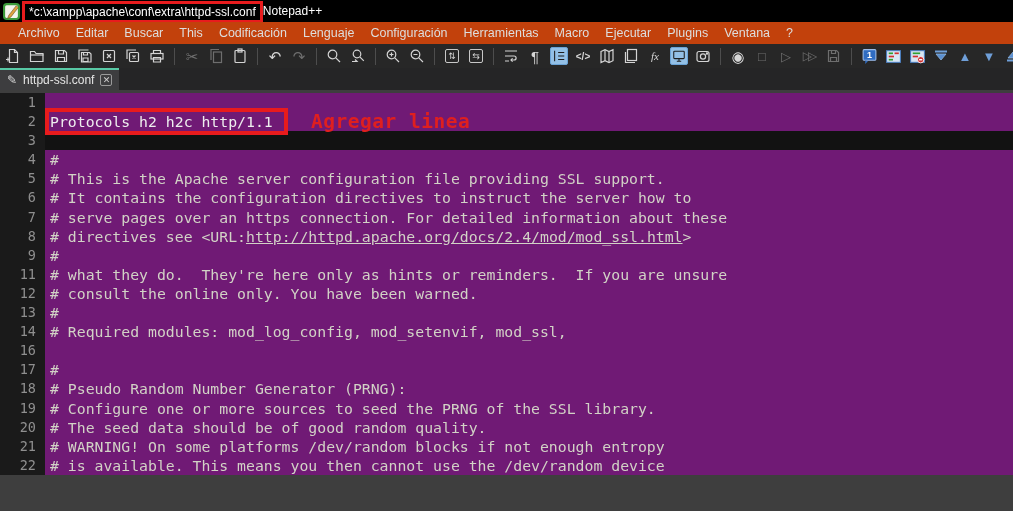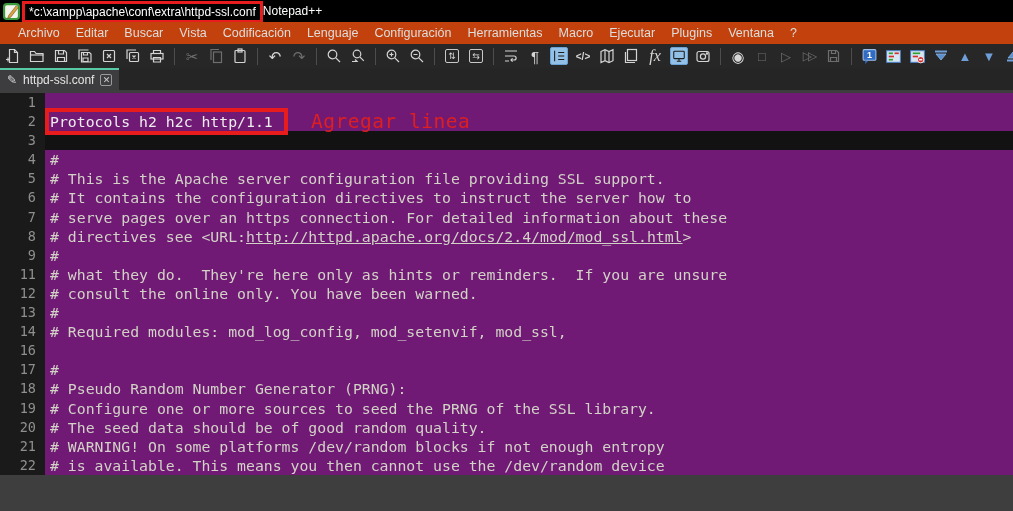--- a/index.html
+++ b/index.html
@@ -24,40 +24,40 @@
   .ti { width:18px; height:18px; display:flex; align-items:center; justify-content:center; color:#d6d6d6; flex:0 0 auto; font-size:14px; }
   .ti svg { stroke:#d4d4d4; fill:none; stroke-width:1.2; }
   .ti.dim { color:#6e6e6e; }
   .ti.dim svg { stroke:#6e6e6e; }
   .ti.active { background:#93c0e6; border-radius:2px; border:1px solid #6ba3d6; color:#1d1d1d; }
   .ti.active svg { stroke:#1d1d1d; }
   .glyph15 { font-size:15px; line-height:1; }
   .glyph13 { font-size:13px; line-height:1; }
   .boxed-glyph { width:14px; height:14px; border:1px solid #c8c8c8; border-radius:2px; display:flex; align-items:center; justify-content:center; font-size:9px; color:#d4d4d4; }
   .txt-icon { font-size:10px; font-weight:bold; letter-spacing:0; }
-  .fx-icon { font-style:italic; font-family:"Liberation Serif", serif; font-size:16px;text-align:center; }
+  .fx-icon { font-style:italic; font-family:"Liberation Serif", serif; font-size:11px;text-align:center; }
   .ffwd { letter-spacing:-4px; font-size:12px; padding-right:4px; }
 
   
   .tabbar { height:22px; background:#252526; display:flex; align-items:flex-end; flex:0 0 auto; }
   .tab { height:22px; background:#3d3d3f; border-top:2px solid #58c9a5; display:flex; align-items:center; padding:0 7px; gap:6px; }
   .tab-pencil { color:#dcdcdc; font-size:12px; line-height:1; }
   .tab-label { color:#e4e4e4; font-size:12px; white-space:nowrap; }
   .tab-close { width:12px; height:12px; border:1px solid #9a9a9a; border-radius:2px; color:#cfcfcf; font-size:9px; line-height:10px; text-align:center; }
 
   
   .editor { flex:1 1 auto; position:relative; background:#3e3e3e; overflow:hidden; padding-top:3px; font-family:"DejaVu Sans Mono", monospace; }
   .ln { display:flex; height:19.1px; }
   .gutter { width:45px; flex:0 0 auto; background:#1a1a1a; color:#8f8f8f; font-size:13.5px; text-align:right; padding-right:9px; line-height:19.1px; }
   .code { flex:1 1 auto; white-space:pre; color:#d2d2c6; font-size:14.8px; line-height:19.1px; padding-left:5px; background:#701a75; }
   .ln.caret .code { background:#121212; }
   .ln.added .code { color:#eeeeee; }
   .code .u { text-decoration:underline; }
   .overlay-redbox { position:absolute; left:45px; top:18px; width:243px; height:27px; border:4px solid #e81b1d; pointer-events:none; }
-  .overlay-annot { position:absolute; left:311px; top:20px; color:#df1f1f; font-weight:normal; font-size:19.5px; font-family:"DejaVu Sans Mono", monospace; letter-spacing:0.5px; pointer-events:none; }
+  .overlay-annot { position:absolute; left:311px; top:20px; color:#df1f1f; font-weight:bold; font-size:19.5px; font-family:"DejaVu Sans Mono", monospace; letter-spacing:0.5px; pointer-events:none; }
 </style>
 </head>
 <body>
 
 <div class="window">
 
   <div class="titlebar">
     <svg class="npp-logo" viewBox="0 0 16 16">
       <rect x="1" y="1" width="14" height="14" rx="2.5" fill="#f4f4ec" stroke="#3a9a3a" stroke-width="2"></rect>
       <path d="M12.5 2.5L5.5 11.5l-1.2 3 3-1.2 7-9z" fill="#e0a23f" stroke="#6a5a2a" stroke-width="0.6"></path>
@@ -65,21 +65,21 @@
     <span class="title-redbox">
       <span class="title-path">*c:\xampp\apache\conf\extra\httpd-ssl.conf</span>
     </span>
     <span class="title-app">Notepad++</span>
   </div>
 
   <div class="menubar" id="menubar">
       <span class="menu-item">Archivo</span>
       <span class="menu-item">Editar</span>
       <span class="menu-item">Buscar</span>
-      <span class="menu-item">Vista</span>
+      <span class="menu-item">This</span>
       <span class="menu-item">Codificación</span>
       <span class="menu-item">Lenguaje</span>
       <span class="menu-item">Configuración</span>
       <span class="menu-item">Herramientas</span>
       <span class="menu-item">Macro</span>
       <span class="menu-item">Ejecutar</span>
       <span class="menu-item">Plugins</span>
       <span class="menu-item">Ventana</span>
       <span class="menu-item">?</span>
     </div>

